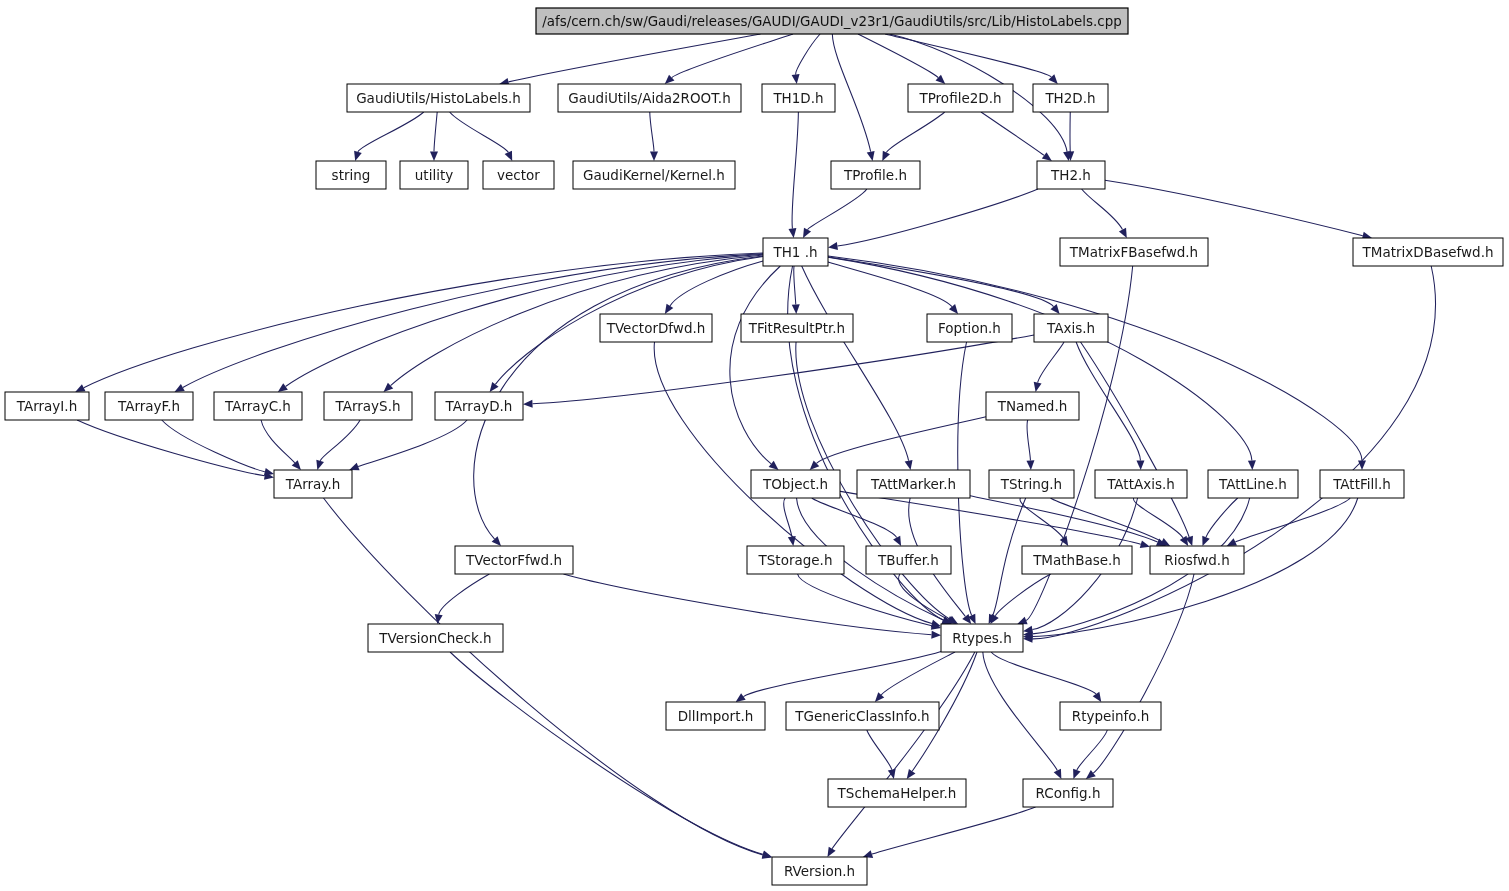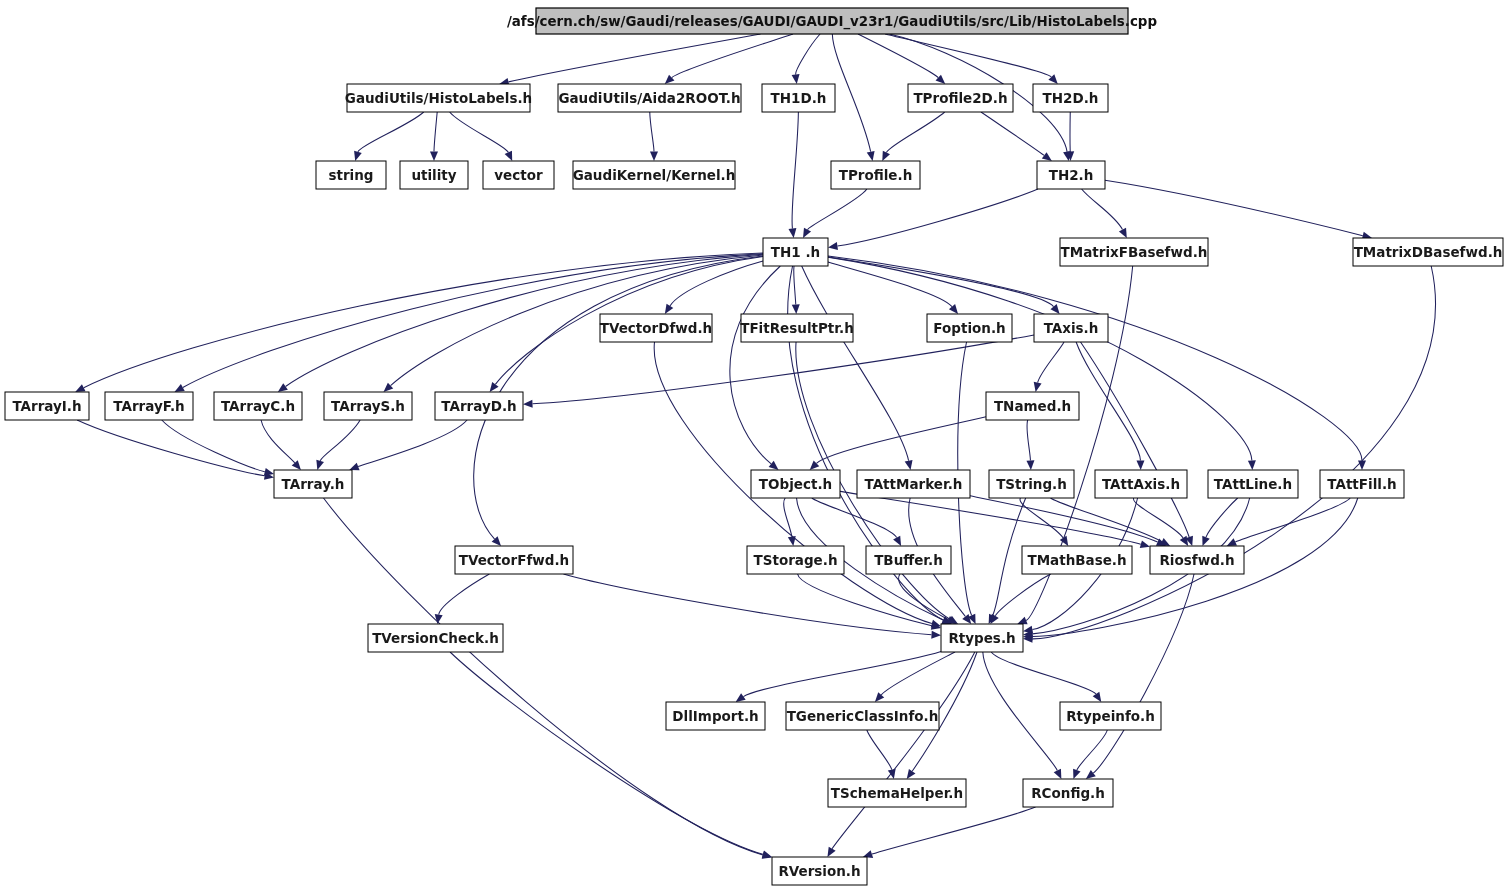--- a/index.html
+++ b/index.html
@@ -2,21 +2,20 @@
 <html><head>
 <meta charset="utf-8">
 <style>
   html,body{margin:0;padding:0;background:#ffffff;}
   #canvas-wrap{
     position:relative;
     width:1509px;height:891px;
     background:#ffffff;
     font-family:"DejaVu Sans","Liberation Sans",sans-serif;
     overflow:hidden;
-    font-weight:bold;
   }
   svg#graph{position:absolute;left:0;top:0;width:1509px;height:891px;display:block;}
   .node-box{
     fill:#ffffff;
     stroke:#000000;
     stroke-width:1px;
   }
   .node-box.root{
     fill:#bfbfbf;
     stroke:#000000;

